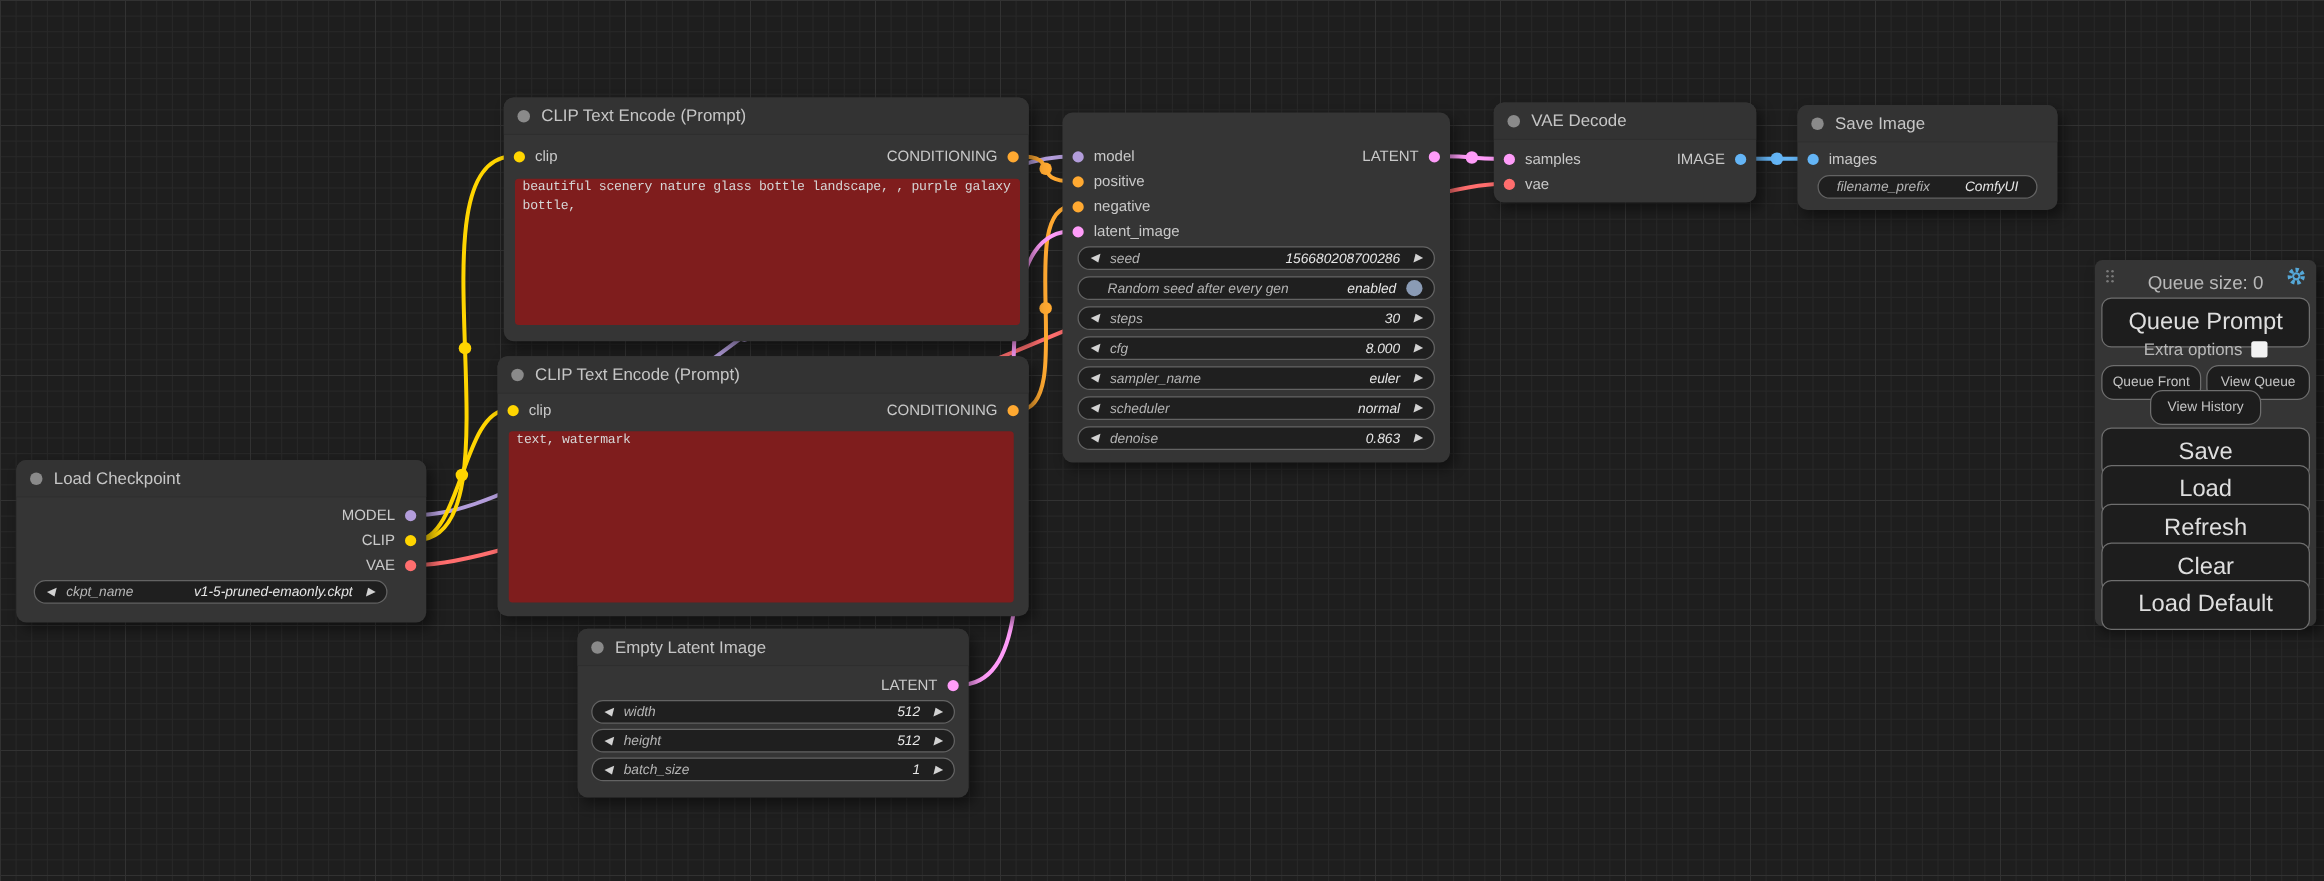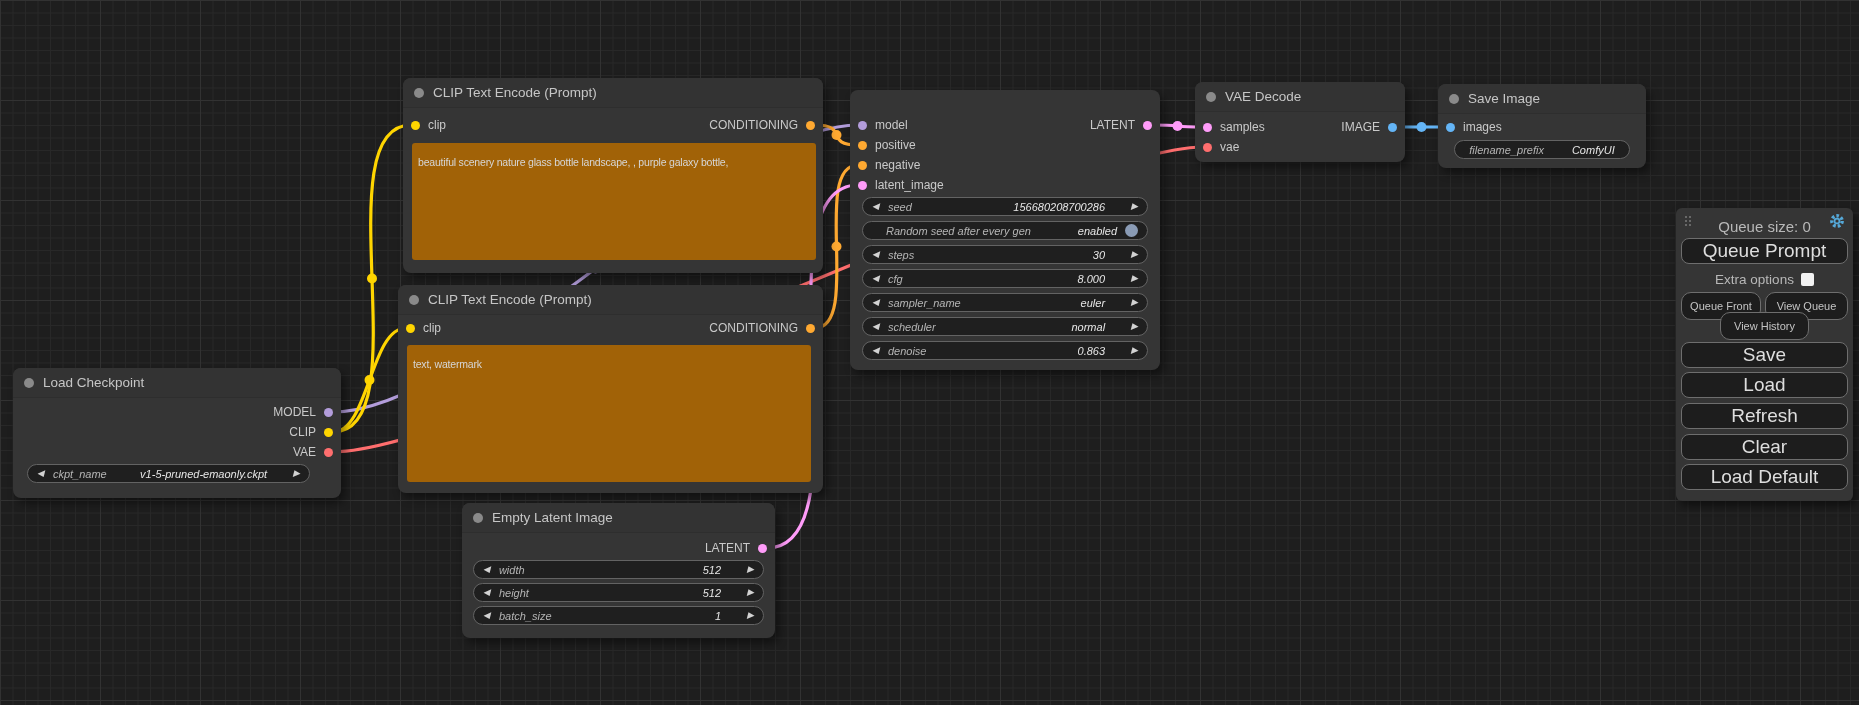--- a/index.html
+++ b/index.html
@@ -26,42 +26,42 @@
   .prow.in{left:3px;padding-left:5px;}
   .prow.out{right:3px;padding-right:5px;justify-content:flex-end;}
   .pdot{width:9px;height:9px;border-radius:50%;flex:0 0 auto;}
   .prow.in .pdot{margin-right:8px;}
   .prow.out .pdot{margin-left:8px;}
   .widget{position:absolute;height:19px;background:#1f1f1f;border:1px solid #636363;
     border-radius:10px;display:flex;align-items:center;font-size:11px;color:#b5b5b5;
     padding:0 9px;box-sizing:border-box;font-style:italic;}
   .warr{font-size:9px;color:#d2d2d2;line-height:1;flex:0 0 auto;}
   .wlabel{margin-left:9px;white-space:nowrap;}
-  .wvalue{margin-left:auto;margin-right:26px;color:#e6e6e6;white-space:nowrap;}
+  .wvalue{margin-left:auto;margin-right:11px;color:#e6e6e6;white-space:nowrap;}
   .widget.noarrow .wlabel{margin-left:14px;}
   .widget.noarrow .wvalue{margin-right:2px;}
   .toggle{width:13px;height:13px;border-radius:50%;margin-left:6px;flex:0 0 auto;}
   .widget.centered{justify-content:center;gap:28px;}
   .widget.centered .wlabel,.widget.centered .wvalue{margin:0;}
-  .ta{position:absolute;background:#a16207;border-radius:3px;color:#d6d6d6;
-    font-family:Liberation Sans, sans-serif;font-size:10.5px;letter-spacing:-0.2px;
-    line-height:1.45;padding:12px 6px;white-space:pre-wrap;overflow:hidden;box-sizing:border-box;}
+  .ta{position:absolute;background:#7f1d1d;border-radius:3px;color:#d6d6d6;
+    font-family:Liberation Mono, monospace;font-size:10.5px;letter-spacing:-0.2px;
+    line-height:1.45;padding:0 6px;white-space:pre-wrap;overflow:hidden;box-sizing:border-box;}
   
   #qpanel{position:absolute;left:1676px;top:208px;width:177px;height:293px;
     background:#353535;border-radius:6px;box-shadow:4px 5px 10px rgba(0,0,0,.5);z-index:3;}
   .qhead{position:absolute;left:0;right:0;top:6px;height:24px;display:flex;
     align-items:center;justify-content:center;color:#b8b8b8;font-size:15px;}
   .dots{position:absolute;left:9px;top:8px;display:grid;
     grid-template-columns:repeat(2,4px);grid-auto-rows:4px;}
   .dots i{width:2px;height:2px;border-radius:50%;background:#7a7a7a;}
   .gear{position:absolute;right:7px;top:4px;}
   .qbtn{position:absolute;left:5px;right:5px;background:#1d1d1d;border:1px solid #6e6e6e;
     border-radius:8px;display:flex;align-items:center;justify-content:center;
     color:#dedede;box-sizing:border-box;}
-  .qbtn.big{height:26px;font-size:19px;}
+  .qbtn.big{height:40px;font-size:19px;}
   .qbtn.small{border-radius:10px;height:28px;font-size:11px;color:#c4c4c4;}
   .extras{position:absolute;left:0;right:0;top:62px;height:18px;display:flex;
     align-items:center;justify-content:center;gap:7px;color:#b8b8b8;font-size:13.5px;}
   .chk{width:13px;height:13px;background:#f2f2f2;border-radius:2px;}
 </style>
 </head>
 <body>
 
 <svg id="wires" width="1859" height="705">
     <path d="M333,412 C473,412 718,125 858,125" fill="none" stroke="#B39DDB" stroke-width="3.2" stroke-linecap="round"></path>

